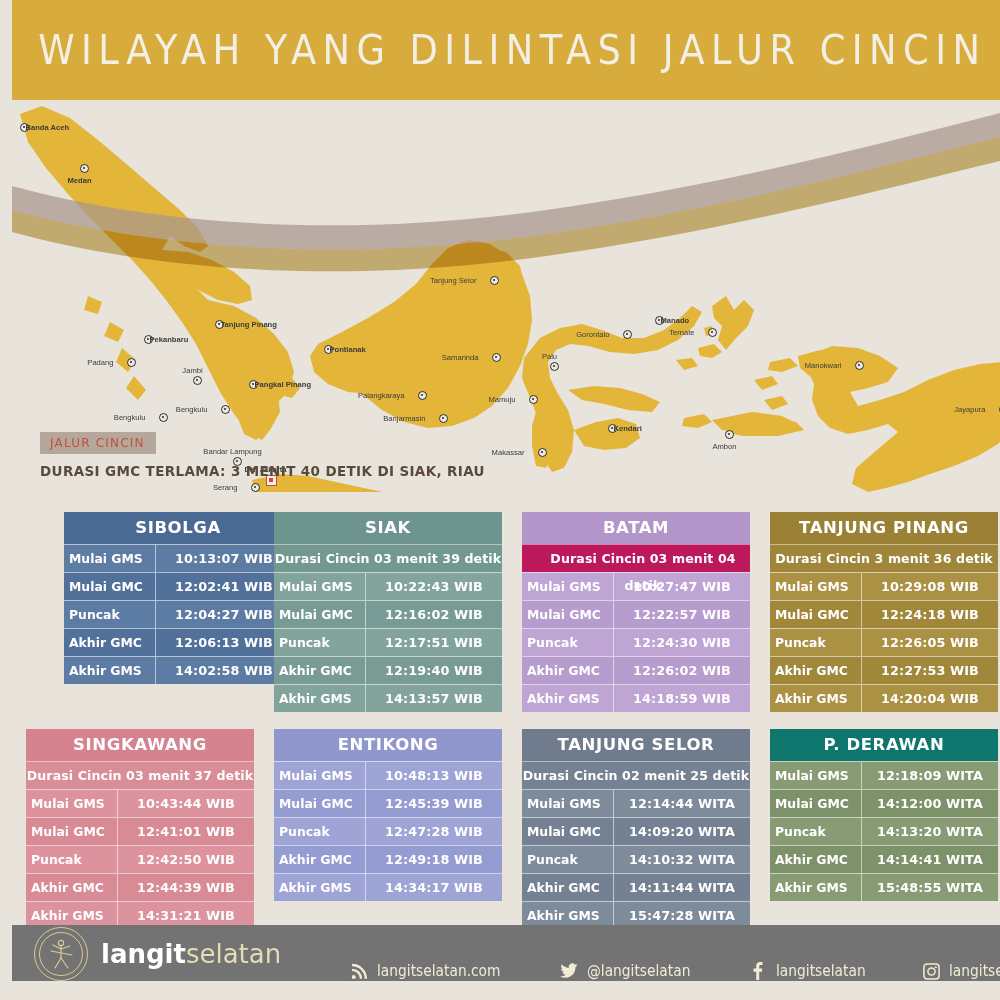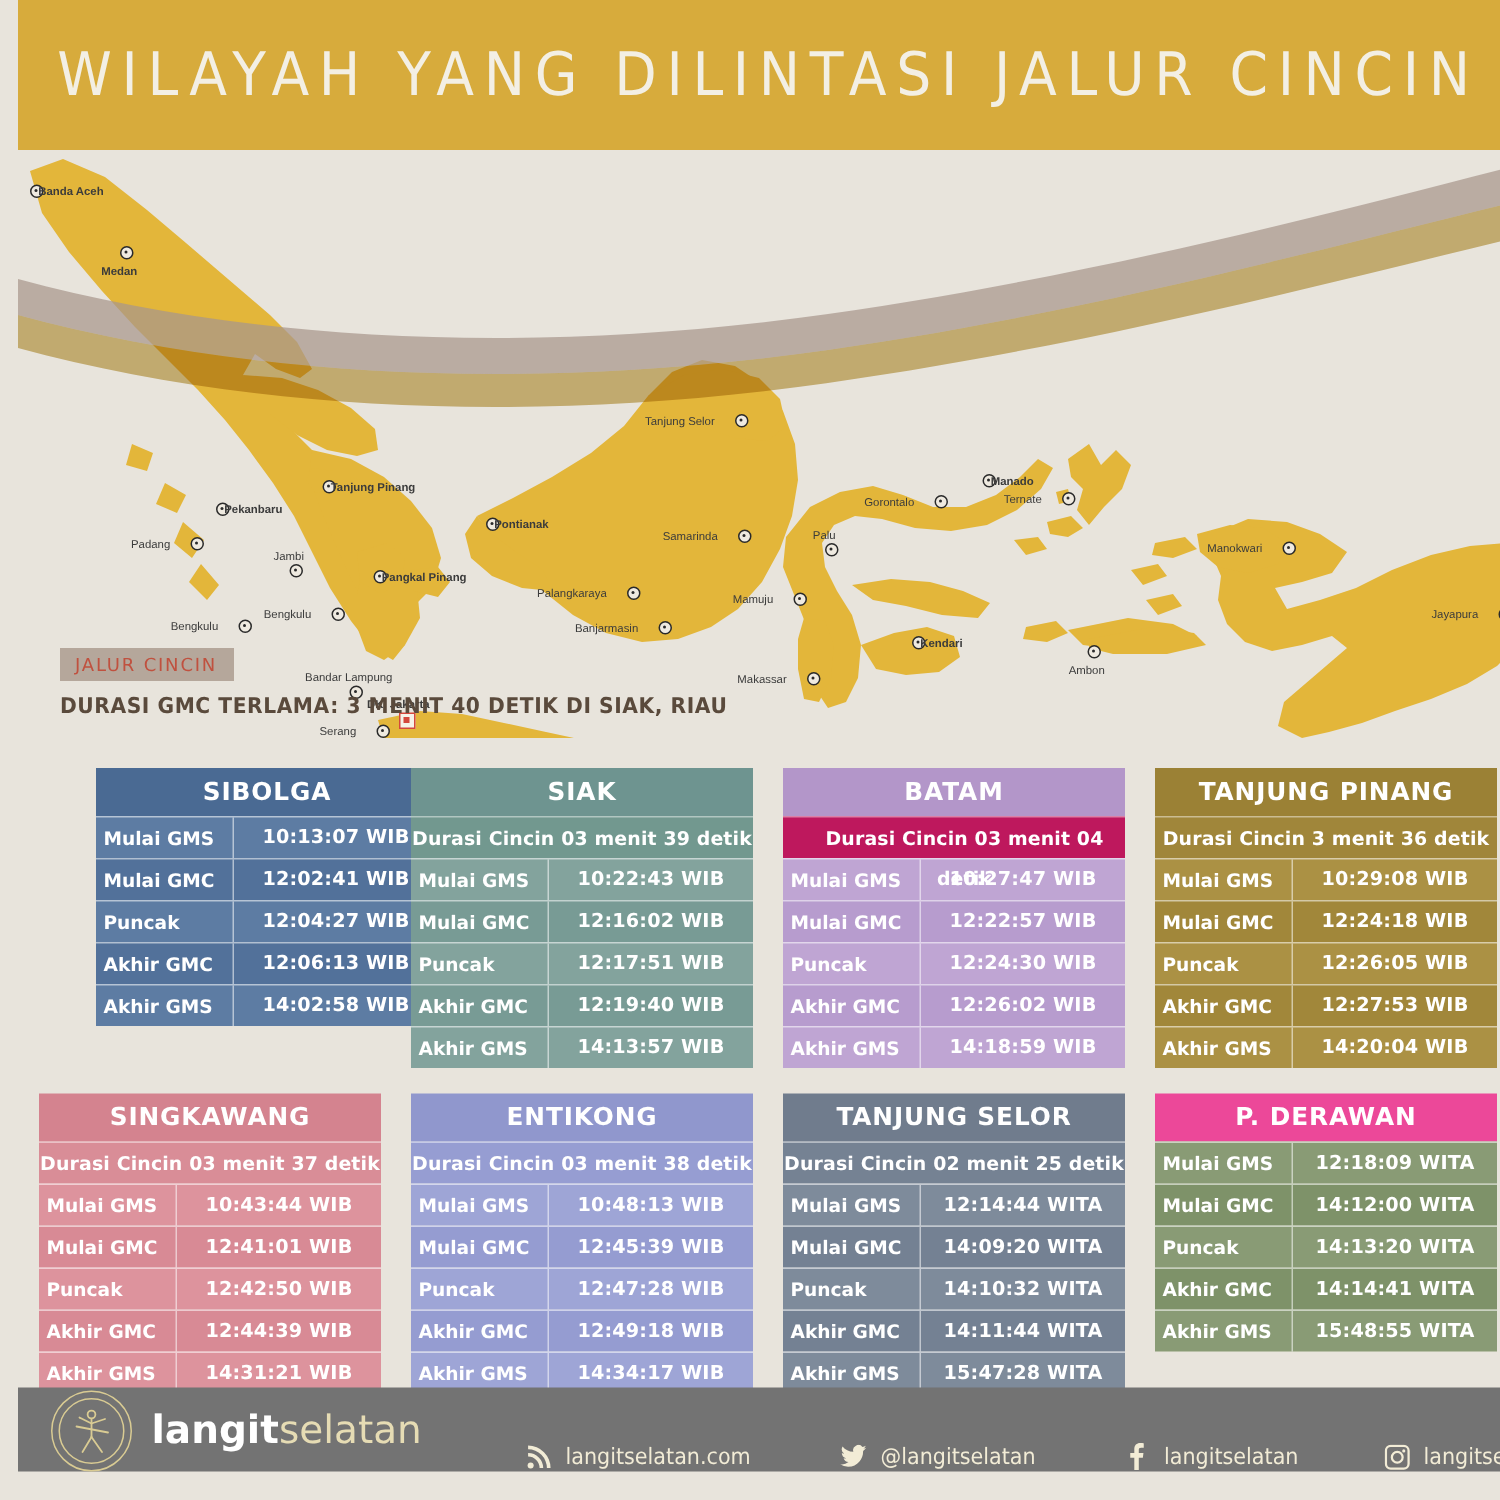--- a/index.html
+++ b/index.html
@@ -454,21 +454,20 @@
           <div class="c-key">Akhir GMC</div>
           <div class="c-val">12:44:39 WIB</div>
         </div>
         <div class="c-row" style="background: rgb(221, 147, 157);">
           <div class="c-key">Akhir GMS</div>
           <div class="c-val">14:31:21 WIB</div>
         </div>
       </div>
       <div class="card" style="left: 262px; top: 229px;">
         <div class="c-title" style="background: rgb(144, 151, 205);">ENTIKONG</div>
-        <div class="c-sub" style="background: rgb(150, 157, 210);">Durasi Cincin 03 menit 38 detik</div>
         <div class="c-row" style="background: rgb(158, 165, 214);">
           <div class="c-key">Mulai GMS</div>
           <div class="c-val">10:48:13 WIB</div>
         </div>
         <div class="c-row" style="background: rgb(149, 156, 209);">
           <div class="c-key">Mulai GMC</div>
           <div class="c-val">12:45:39 WIB</div>
         </div>
         <div class="c-row" style="background: rgb(158, 165, 214);">
           <div class="c-key">Puncak</div>
@@ -501,21 +500,21 @@
         <div class="c-row" style="background: rgb(116, 129, 147);">
           <div class="c-key">Akhir GMC</div>
           <div class="c-val">14:11:44 WITA</div>
         </div>
         <div class="c-row" style="background: rgb(126, 139, 155);">
           <div class="c-key">Akhir GMS</div>
           <div class="c-val">15:47:28 WITA</div>
         </div>
       </div>
       <div class="card" style="left: 758px; top: 229px;">
-        <div class="c-title" style="background: #ec4899;">P. DERAWAN</div>
+        <div class="c-title" style="background: #0f766e;">P. DERAWAN</div>
         <div class="c-row" style="background: rgb(137, 155, 117);">
           <div class="c-key">Mulai GMS</div>
           <div class="c-val">12:18:09 WITA</div>
         </div>
         <div class="c-row" style="background: rgb(126, 146, 105);">
           <div class="c-key">Mulai GMC</div>
           <div class="c-val">14:12:00 WITA</div>
         </div>
         <div class="c-row" style="background: rgb(137, 155, 117);">
           <div class="c-key">Puncak</div>

